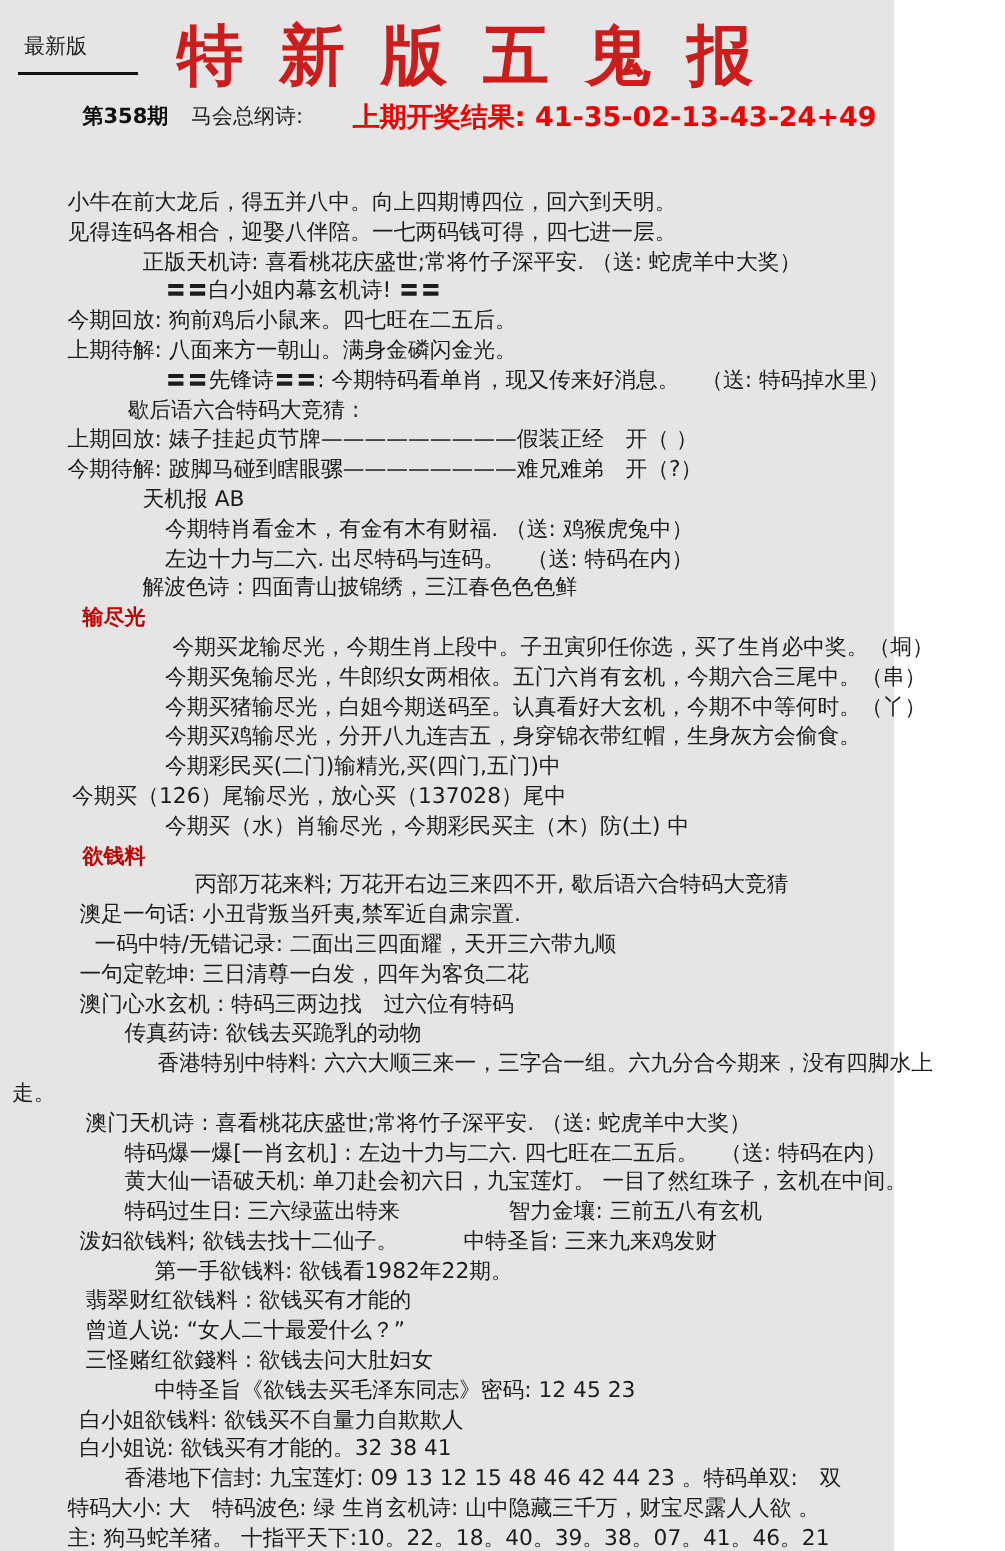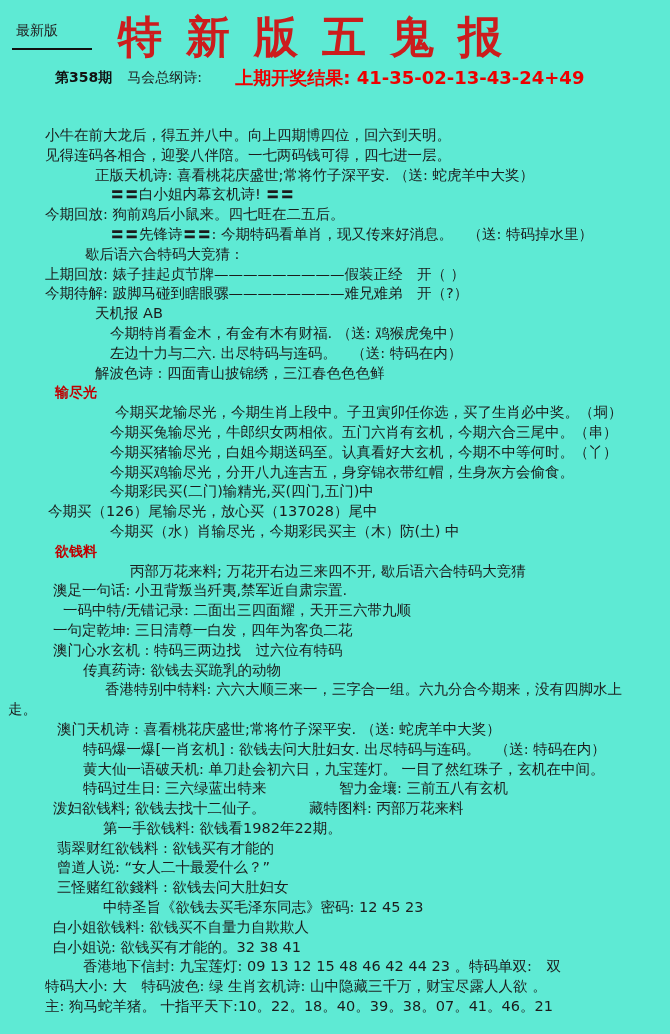--- a/index.html
+++ b/index.html
@@ -3,21 +3,21 @@
 <meta charset="utf-8">
 <style>
   html,body{margin:0;padding:0;}
   body{
     width:670px;height:1034px;
     background:#ffffff;
     font-family:"DejaVu Sans","Liberation Sans",sans-serif;
     color:#1c1c1c;
     overflow:hidden;
   }
-  .page{position:relative;width:670px;height:1034px;background:#5eead4;}
+  .page{position:relative;width:596px;height:1034px;background:#e5e5e5;}
   .header{position:relative;height:66px;}
   .edition{
     position:absolute;left:12px;top:22px;
     font-size:14px;color:#222;
     padding:0 4px 8px 4px;
     border-bottom:2px solid #111;
     min-width:72px;
   }
   .title{
     position:absolute;left:118px;top:8px;margin:0;
@@ -63,20 +63,21 @@
     <span class="issue">第358期</span>
     <span class="subtitle">马会总纲诗:</span>
     <span class="result"><span>上期开奖结果:</span> <span>41-35-02-13-43-24+49</span></span>
   </div>
   <div class="doc-body">
       <div class="line" style="padding-left: 45px;">小牛在前大龙后，得五并八中。向上四期博四位，回六到天明。</div>
       <div class="line" style="padding-left: 45px;">见得连码各相合，迎娶八伴陪。一七两码钱可得，四七进一层。</div>
       <div class="line" style="padding-left: 95px;">正版天机诗: 喜看桃花庆盛世;常将竹子深平安. （送: 蛇虎羊中大奖）</div>
       <div class="line" style="padding-left: 110px;">〓〓白小姐内幕玄机诗! 〓〓</div>
       <div class="line" style="padding-left: 45px;">今期回放: 狗前鸡后小鼠来。四七旺在二五后。</div>
+      <div class="line" style="padding-left: 45px;">上期待解: 八面来方一朝山。满身金磷闪金光。</div>
       <div class="line" style="padding-left: 110px;">〓〓先锋诗〓〓: 今期特码看单肖，现又传来好消息。　（送: 特码掉水里）</div>
       <div class="line" style="padding-left: 85px;">歇后语六合特码大竞猜 :</div>
       <div class="line" style="padding-left: 45px;">上期回放: 婊子挂起贞节牌—————————假装正经　开（ ）</div>
       <div class="line" style="padding-left: 45px;">今期待解: 跛脚马碰到瞎眼骡————————难兄难弟　开（?）</div>
       <div class="line" style="padding-left: 95px;">天机报 AB</div>
       <div class="line" style="padding-left: 110px;">今期特肖看金木，有金有木有财福. （送: 鸡猴虎兔中）</div>
       <div class="line" style="padding-left: 110px;">左边十力与二六. 出尽特码与连码。　（送: 特码在内）</div>
       <div class="line" style="padding-left: 95px;">解波色诗 : 四面青山披锦绣，三江春色色色鲜</div>
       <div class="line red" style="padding-left: 55px;">输尽光</div>
       <div class="line" style="padding-left: 115px;">今期买龙输尽光，今期生肖上段中。子丑寅卯任你选，买了生肖必中奖。（垌）</div>
@@ -89,24 +90,24 @@
       <div class="line red" style="padding-left: 55px;">欲钱料</div>
       <div class="line" style="padding-left: 130px;">丙部万花来料; 万花开右边三来四不开, 歇后语六合特码大竞猜</div>
       <div class="line" style="padding-left: 53px;">澳足一句话: 小丑背叛当歼夷,禁军近自肃宗置.</div>
       <div class="line" style="padding-left: 63px;">一码中特/无错记录: 二面出三四面耀，天开三六带九顺</div>
       <div class="line" style="padding-left: 53px;">一句定乾坤: 三日清尊一白发，四年为客负二花</div>
       <div class="line" style="padding-left: 53px;">澳门心水玄机 : 特码三两边找　过六位有特码</div>
       <div class="line" style="padding-left: 83px;">传真药诗: 欲钱去买跪乳的动物</div>
       <div class="line" style="padding-left: 105px;">香港特别中特料: 六六大顺三来一，三字合一组。六九分合今期来，没有四脚水上</div>
       <div class="line" style="padding-left: 8px;">走。</div>
       <div class="line" style="padding-left: 57px;">澳门天机诗 : 喜看桃花庆盛世;常将竹子深平安. （送: 蛇虎羊中大奖）</div>
-      <div class="line" style="padding-left: 83px;">特码爆一爆[一肖玄机] : 欲钱去问大肚妇女. 出尽特码与连码。　（送: 特码在内）</div>
+      <div class="line" style="padding-left: 83px;">特码爆一爆[一肖玄机] : 左边十力与二六. 四七旺在二五后。　（送: 特码在内）</div>
       <div class="line" style="padding-left: 83px;">黄大仙一语破天机: 单刀赴会初六日，九宝莲灯。 一目了然红珠子，玄机在中间。</div>
       <div class="line" style="padding-left: 83px;">特码过生日: 三六绿蓝出特来　　　　　智力金壤: 三前五八有玄机</div>
-      <div class="line" style="padding-left: 53px;">泼妇欲钱料; 欲钱去找十二仙子。　　　藏特图料: 丙部万花来料</div>
+      <div class="line" style="padding-left: 53px;">泼妇欲钱料; 欲钱去找十二仙子。　　　中特圣旨: 三来九来鸡发财</div>
       <div class="line" style="padding-left: 103px;">第一手欲钱料: 欲钱看1982年22期。</div>
       <div class="line" style="padding-left: 57px;">翡翠财红欲钱料 : 欲钱买有才能的</div>
       <div class="line" style="padding-left: 57px;">曾道人说: “女人二十最爱什么？”</div>
       <div class="line" style="padding-left: 57px;">三怪赌红欲錢料 : 欲钱去问大肚妇女</div>
       <div class="line" style="padding-left: 103px;">中特圣旨《欲钱去买毛泽东同志》密码: 12 45 23</div>
       <div class="line" style="padding-left: 53px;">白小姐欲钱料: 欲钱买不自量力自欺欺人</div>
       <div class="line" style="padding-left: 53px;">白小姐说: 欲钱买有才能的。32 38 41</div>
       <div class="line" style="padding-left: 83px;">香港地下信封: 九宝莲灯: 09 13 12 15 48 46 42 44 23 。特码单双:　双</div>
       <div class="line" style="padding-left: 45px;">特码大小: 大　特码波色: 绿 生肖玄机诗: 山中隐藏三千万，财宝尽露人人欲 。</div>
       <div class="line" style="padding-left: 45px;">主: 狗马蛇羊猪。 十指平天下:10。22。18。40。39。38。07。41。46。21</div>

